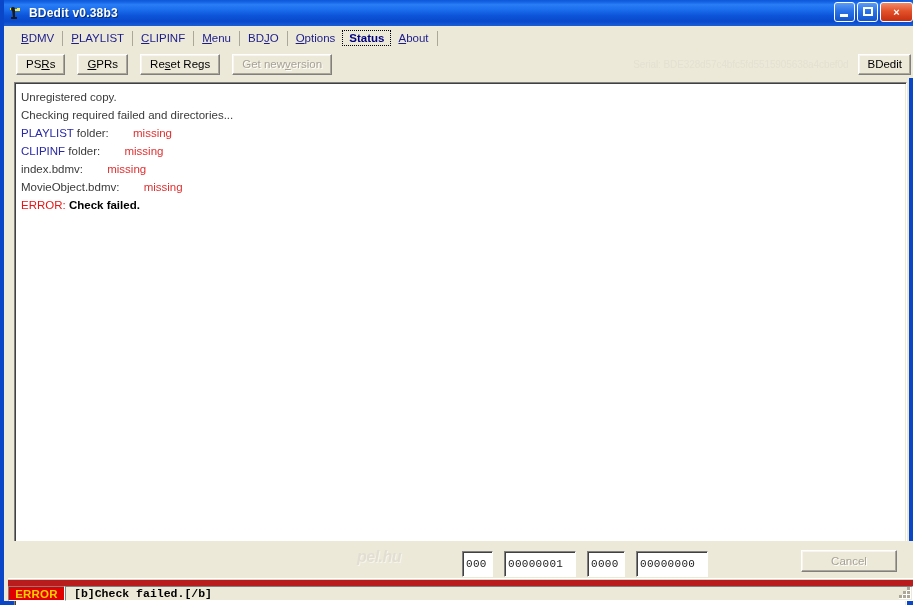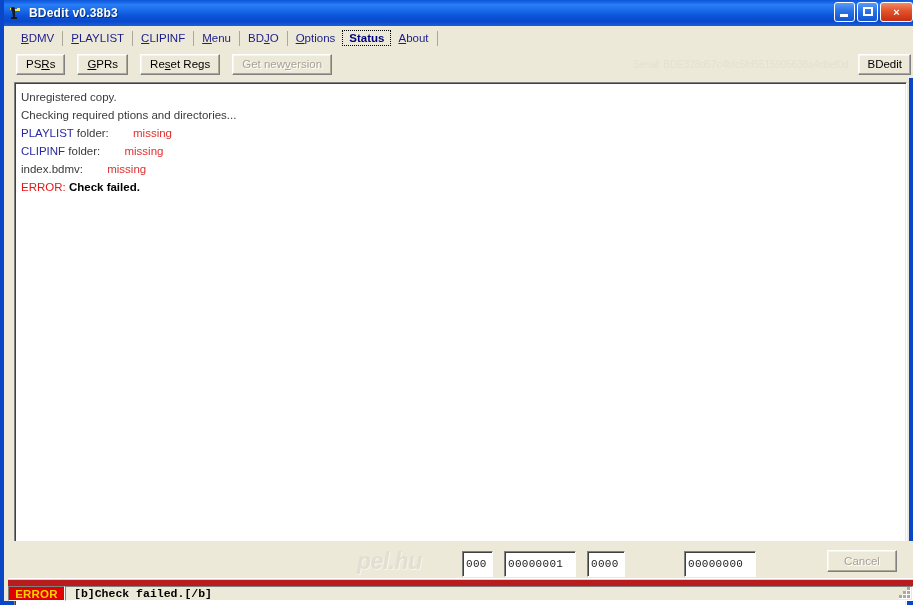--- a/index.html
+++ b/index.html
@@ -214,21 +214,21 @@
     width: 905px;
     height: 38px;
     background: #ece9d8;
     display: flex;
     align-items: center;
     box-sizing: border-box;
   }
   .watermark {
     position: absolute;
     left: 353px; top: 548px;
-    font-size: 23px;
+    font-size: 16px;
     font-weight: bold;
     font-style: italic;
     color: #e2dfd2;
     letter-spacing: -0.5px;
     text-shadow: 1px 1px 0 #f6f4ec;
     user-select: none;
   }
   .numfields {
     position: absolute;
     left: 458px; top: 551px;
@@ -248,25 +248,25 @@
     color: #1a1a1a;
     display: flex;
     align-items: center;
     padding: 12px 3px;
     margin-right: 11px;
     letter-spacing: 0.3px;
   }
   .nfield.w3  { width: 31px; }
   .nfield.w8  { width: 72px; }
   .nfield.w4  { width: 38px; }
-  .nfield.w8b { width: 72px; margin-left: 48px; }
+  .nfield.w8b { width: 72px; }
   .cancel-btn {
     position: absolute;
     right: 12px; top: 550px;
-    width: 70px; height: 22px;
+    width: 96px; height: 22px;
     background: #ece9d8;
     border: 1px solid;
     border-color: #ffffff #808080 #808080 #ffffff;
     box-shadow: inset -1px -1px 0 #aca899, inset 1px 1px 0 #f7f5ee;
     display: flex; align-items: center; justify-content: center;
     font-size: 11.5px;
     color: #a8a296;
     text-shadow: 1px 1px 0 #ffffff;
     box-sizing: border-box;
     cursor: default;
@@ -382,24 +382,25 @@
     <div class="tbutton"><span class="u">G</span>PRs</div>
     <div class="tbutton">Re<span class="u">s</span>et Regs</div>
     <div class="tbutton disabled">Get new <span class="u">v</span>ersion</div>
     <div class="serial-text">Serial: BDE328d57c4bfc5fd5515905638a4cbef0d</div>
     <div class="tbutton clear-btn">BDedit</div>
   </div>
 
   <div class="content-panel">
     <div id="log-container">
         <div class="log-line"><span class="tok-plain">Unregistered copy.</span></div>
-        <div class="log-line"><span class="tok-plain">Checking required ptions and directories...</span></div>
+        <div class="log-line"><span class="tok-plain">Checking required failed and directories...</span></div>
         <div class="log-line"><span class="tok-blue">PLAYLIST</span><span class="tok-plain"> folder: </span><span class="tok-red">missing</span></div>
         <div class="log-line"><span class="tok-blue">CLIPINF</span><span class="tok-plain"> folder:  </span><span class="tok-red">missing</span></div>
         <div class="log-line"><span class="tok-plain">index.bdmv: </span><span class="tok-red">missing</span></div>
+        <div class="log-line"><span class="tok-plain">MovieObject.bdmv: </span><span class="tok-red">missing</span></div>
         <div class="log-line"><span class="tok-err">ERROR: </span><span class="tok-bold">Check failed.</span></div>
       </div>
   </div>
 
   <div class="bottombar"></div>
 
   <div class="watermark">pel.hu</div>
 
   <div class="numfields">
     <div class="nfield w3">000</div>

